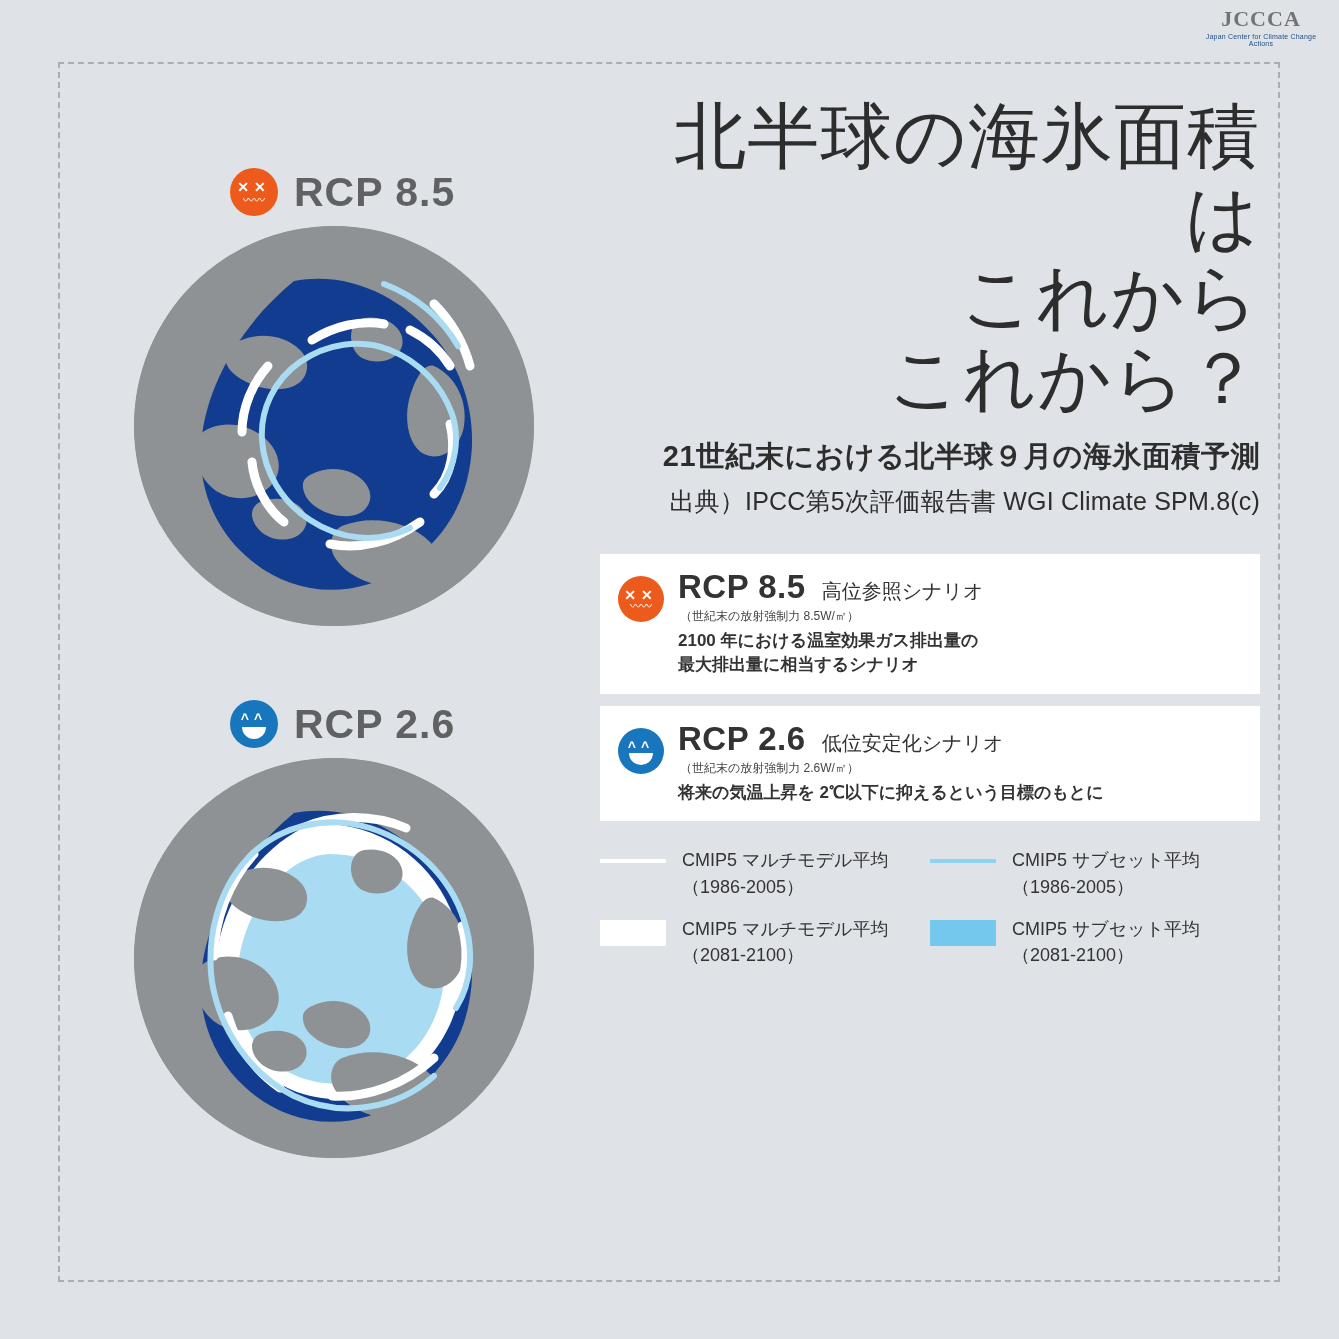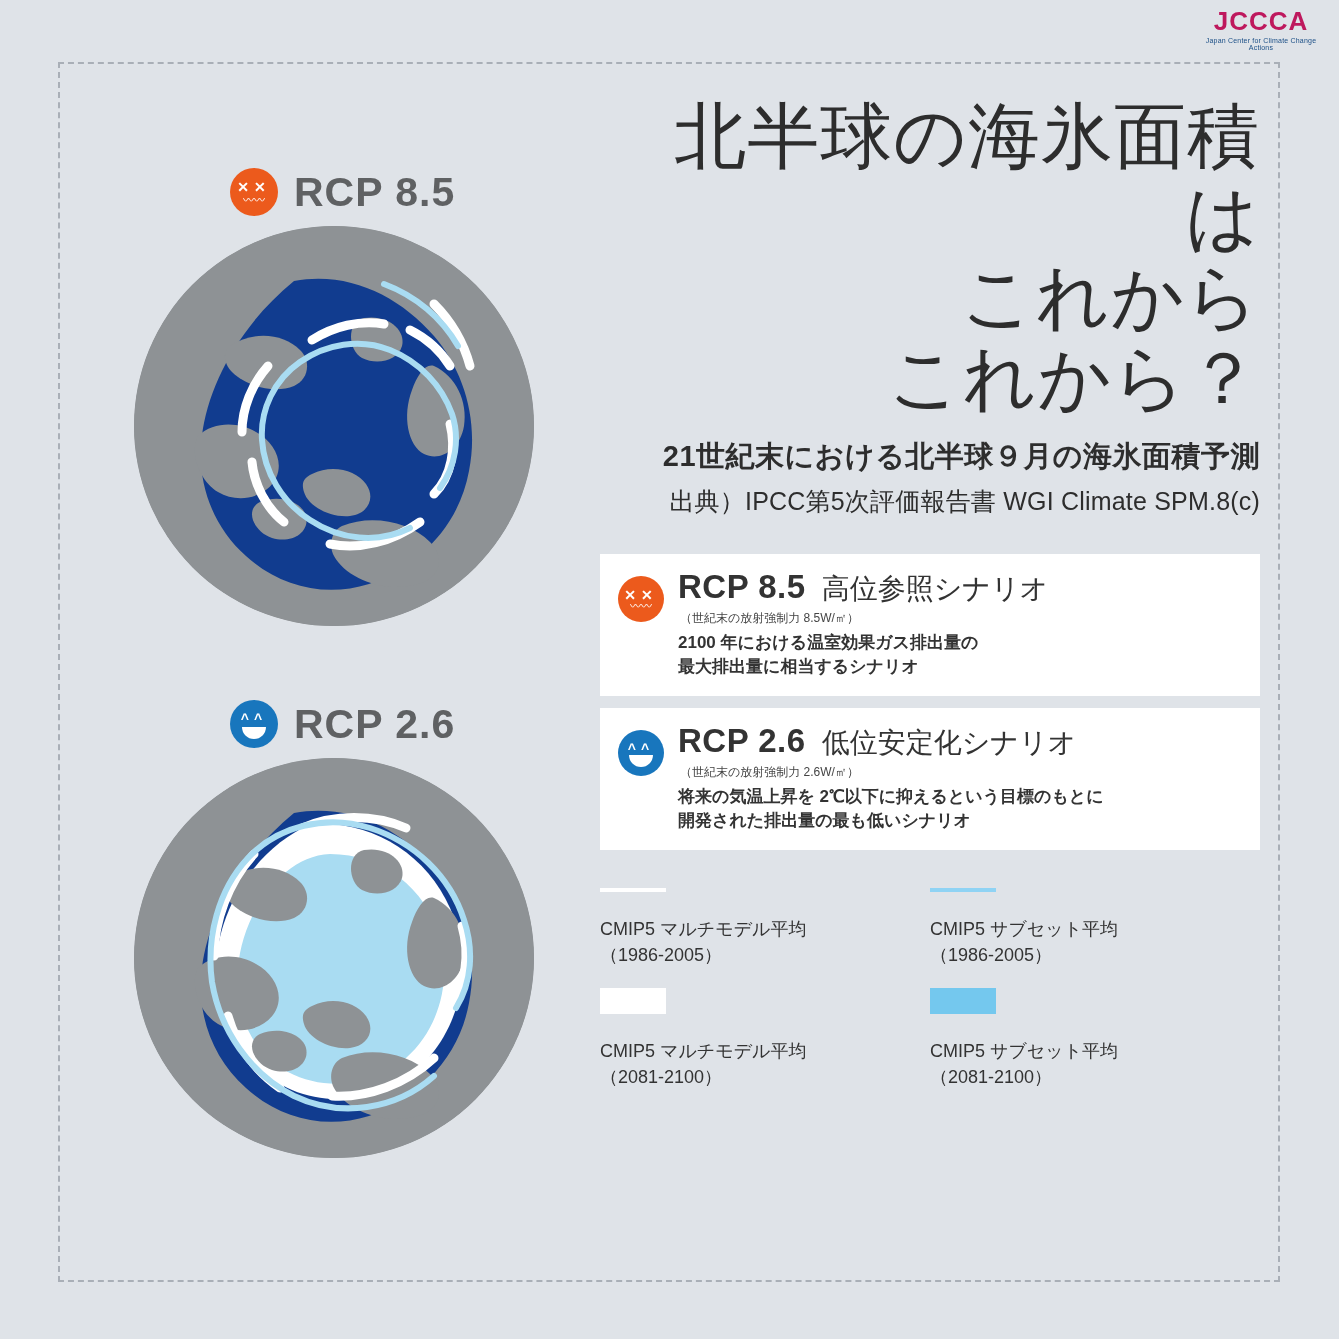--- a/index.html
+++ b/index.html
@@ -19,26 +19,26 @@
   
   .logo {
     position: absolute;
     top: 8px;
     right: 18px;
     width: 120px;
     text-align: center;
     color: #1b4f86;
   }
   .logo-main {
-    font-family: Liberation Sans, sans-serif;
-    font-weight: bold;
-    font-size: 26px;
+    font-family: Liberation Serif, serif;
+    font-weight: bold;
+    font-size: 22px;
     letter-spacing: 1px;
     line-height: 1;
-    color: #be185d;
+    color: #737373;
   }
   .logo-sub {
     font-size: 7px;
     letter-spacing: .2px;
     color: #1b4f86;
     margin-top: 3px;
   }
 
   
   .frame {
@@ -169,21 +169,21 @@
     align-items: baseline;
     gap: 16px;
   }
   .card-rcp {
     font-size: 33px;
     font-weight: bold;
     color: #333;
     letter-spacing: .5px;
   }
   .card-kind {
-    font-size: 28px;
+    font-size: 20px;
     color: #333;
   }
   .card-force {
     font-size: 12px;
     color: #444;
     margin-top: 2px;
     margin-left: 2px;
   }
   .card-desc {
     font-size: 17px;
@@ -197,22 +197,21 @@
   .legend {
     margin-top: 26px;
     display: grid;
     grid-template-columns: 1fr 1fr;
     row-gap: 16px;
     column-gap: 0px;
   }
   .legend-item {
     display: flex;
     align-items: flex-start;
-    gap: 24px;
-    flex-direction: column;
+    gap: 16px;
   }
   .swatch-line {
     width: 66px;
     height: 4px;
     margin-top: 12px;
     flex: none;
   }
   .swatch-box {
     width: 66px;
     height: 26px;
@@ -376,21 +375,20 @@
         <div class="face-smile"></div>
       </div>
       <div class="card-body">
         <div class="card-top">
           <span class="card-rcp">RCP 2.6</span>
           <span class="card-kind">低位安定化シナリオ</span>
         </div>
         <div class="card-force">（世紀末の放射強制力 2.6W/㎡）</div>
         <div class="card-desc">
           <div>将来の気温上昇を 2℃以下に抑えるという目標のもとに</div>
-          <div>開発された排出量の最も低いシナリオ</div>
         </div>
       </div>
     </div>
   </div>
 
   <div class="legend">
 
     <div class="legend-item">
       <div class="swatch-line" style="background:#ffffff"></div>
       <div class="legend-text">

